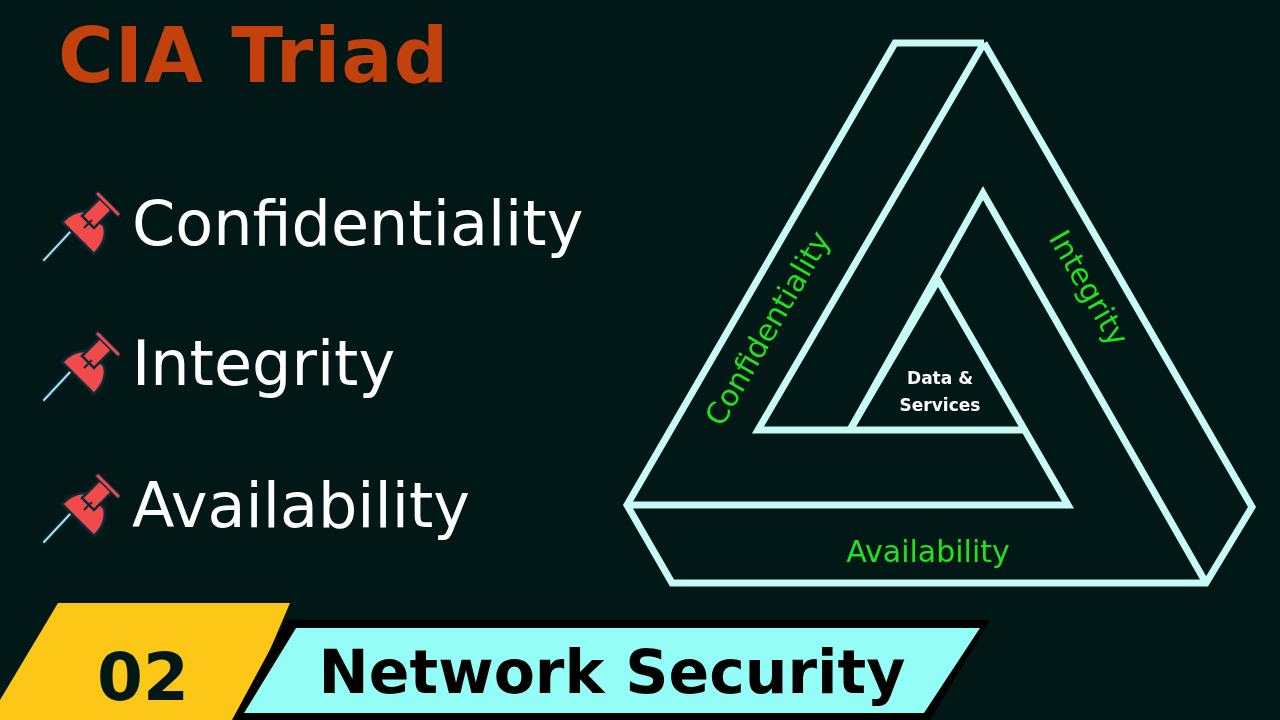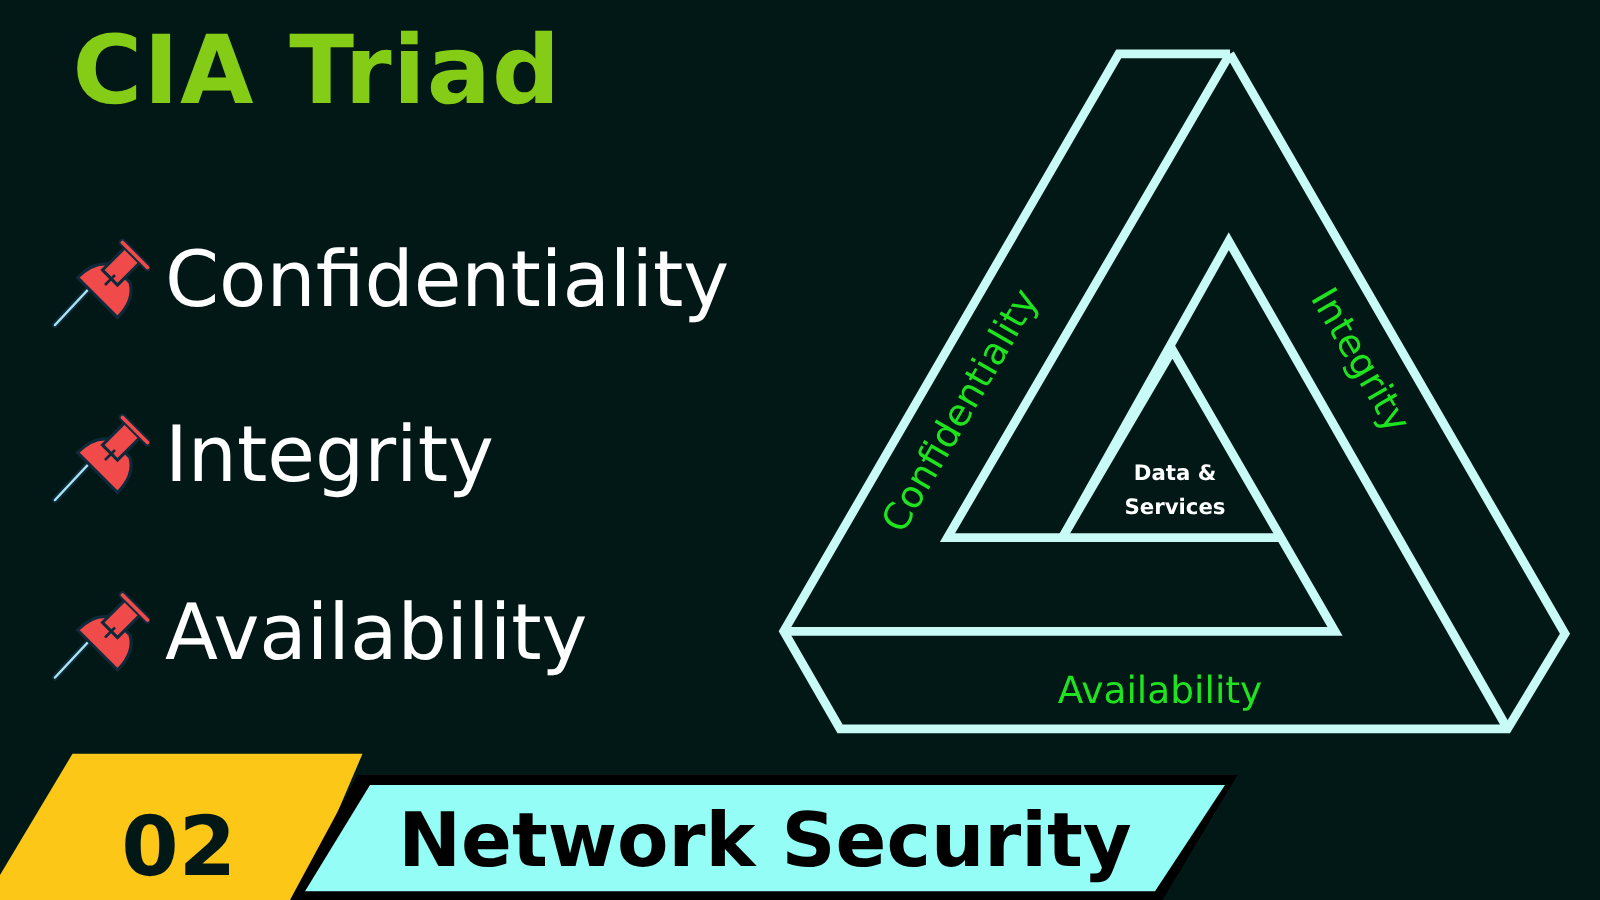--- a/index.html
+++ b/index.html
@@ -6,21 +6,21 @@
     body {
       width:1280px; height:720px; overflow:hidden;
       background:#021816;
       position:relative;
       font-family:"DejaVu Sans", sans-serif;
     }
     .title {
       position:absolute; left:58px; top:18px;
       font-family:"DejaVu Sans", sans-serif;
       font-weight:bold; font-size:76px; letter-spacing:1px;
-      color:#84cc16; line-height:1;text-align:center;
+      color:#c2410c; line-height:1;text-align:center;
     }
     .item {
       position:absolute; left:38px; height:90px;
       display:flex; align-items:center;
     }
     .item .pin { width:82px; height:82px; margin-right:12px; }
     .item .label {
       font-family:"DejaVu Sans", sans-serif;
       font-size:62px; color:#ffffff; letter-spacing:0px;
     }

